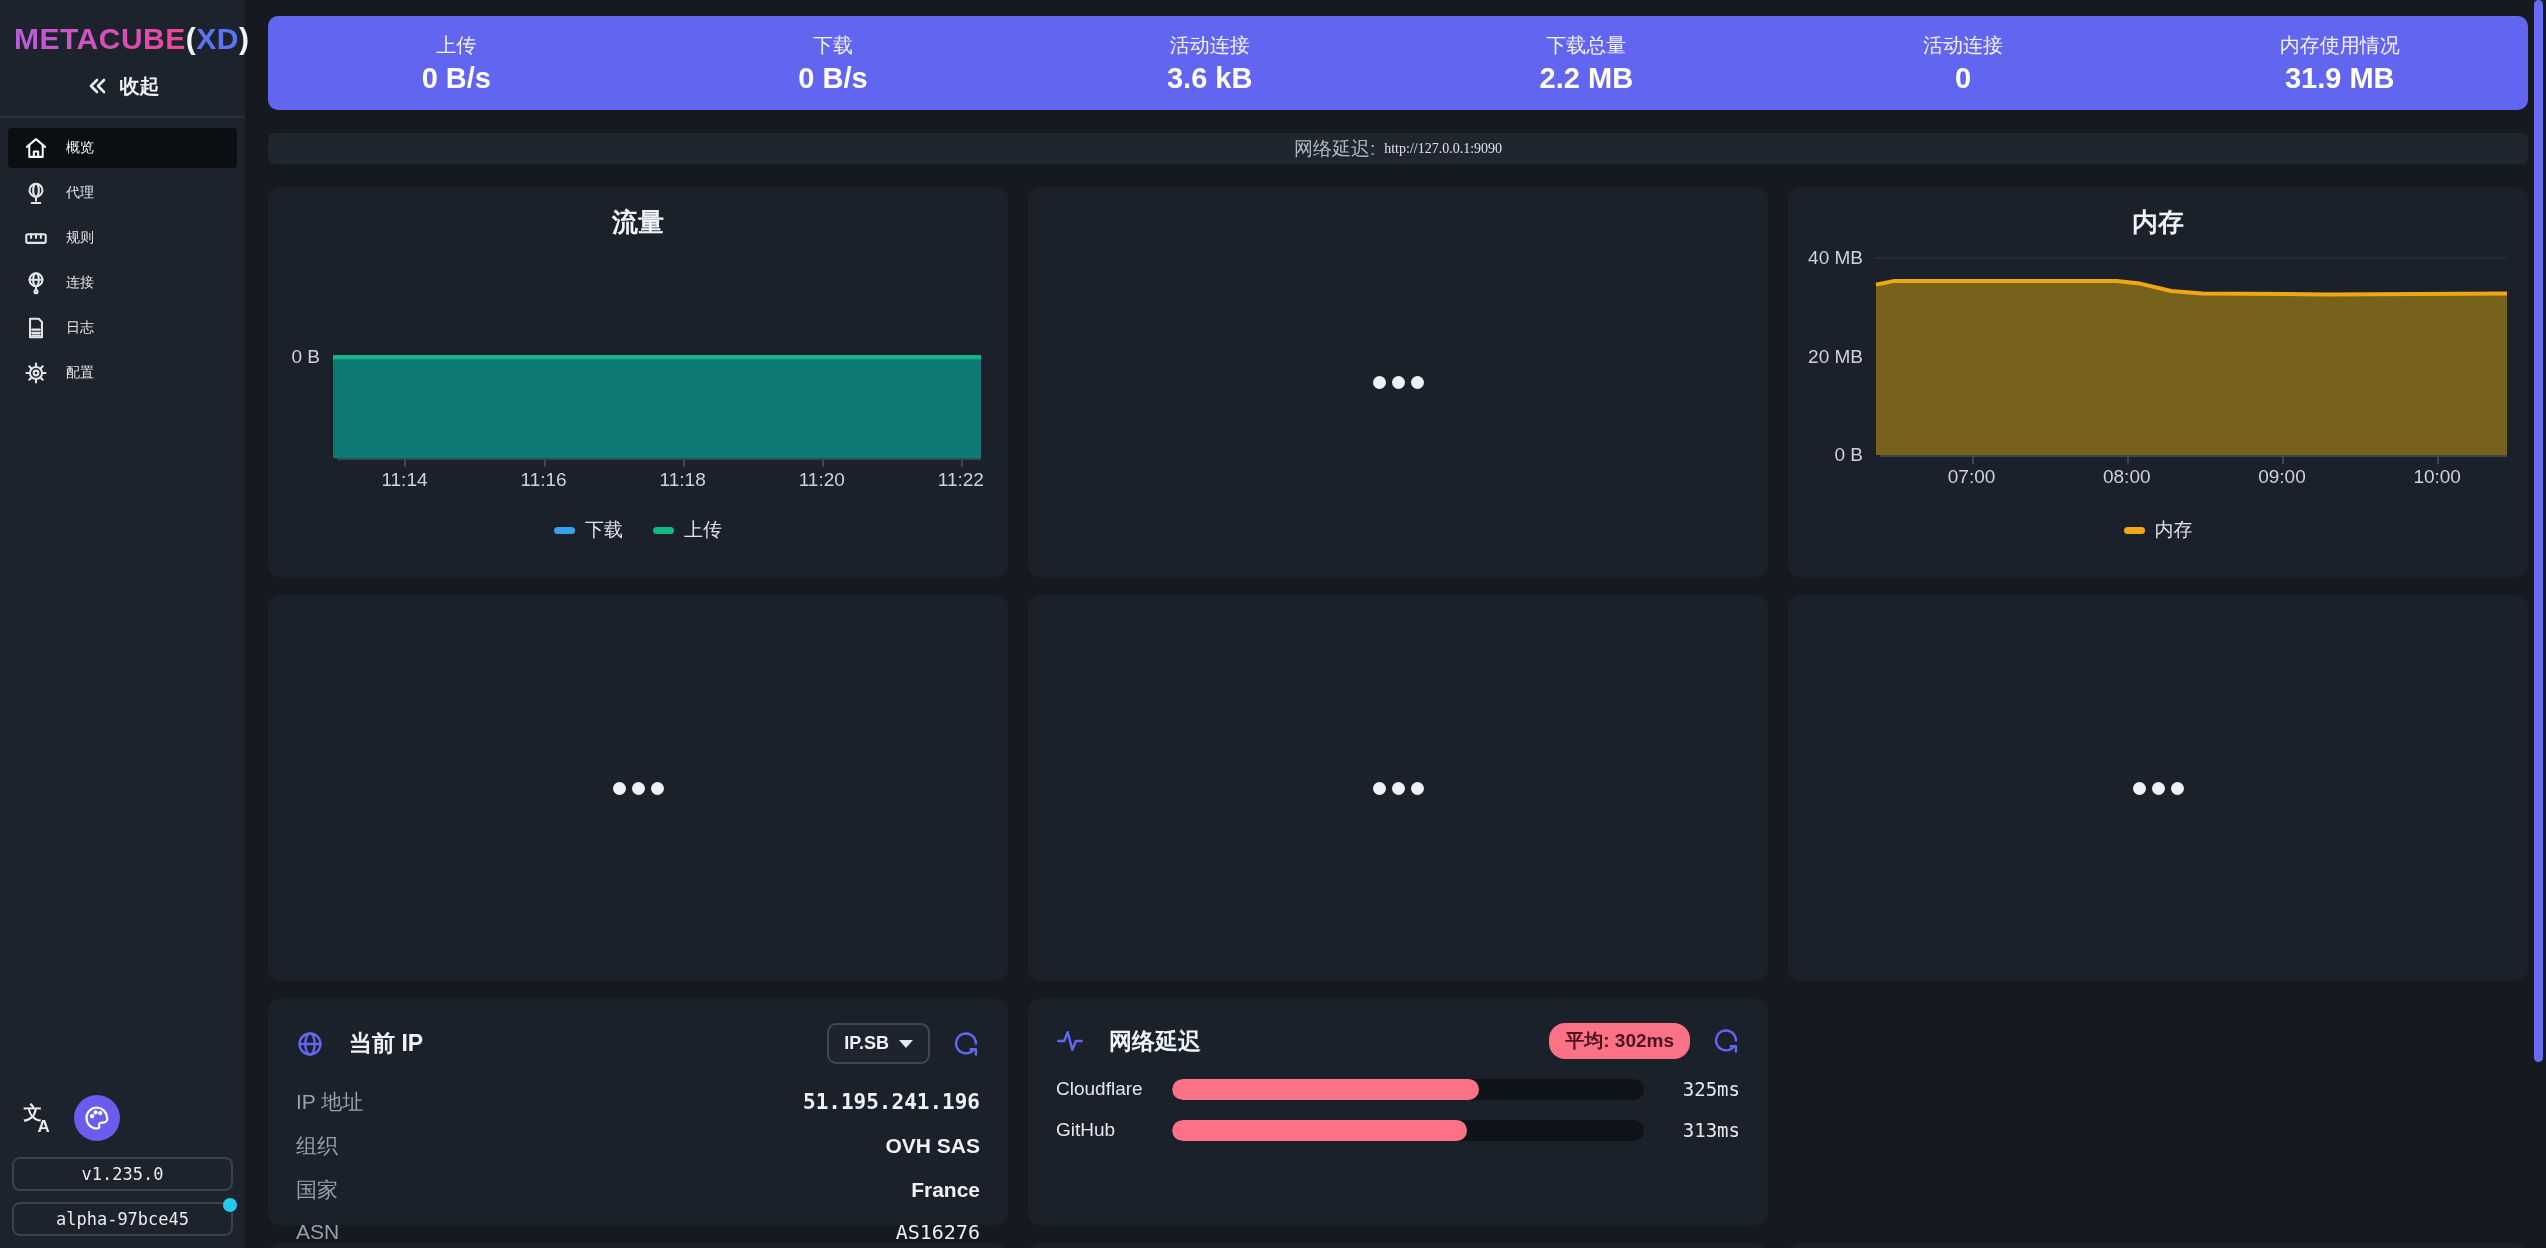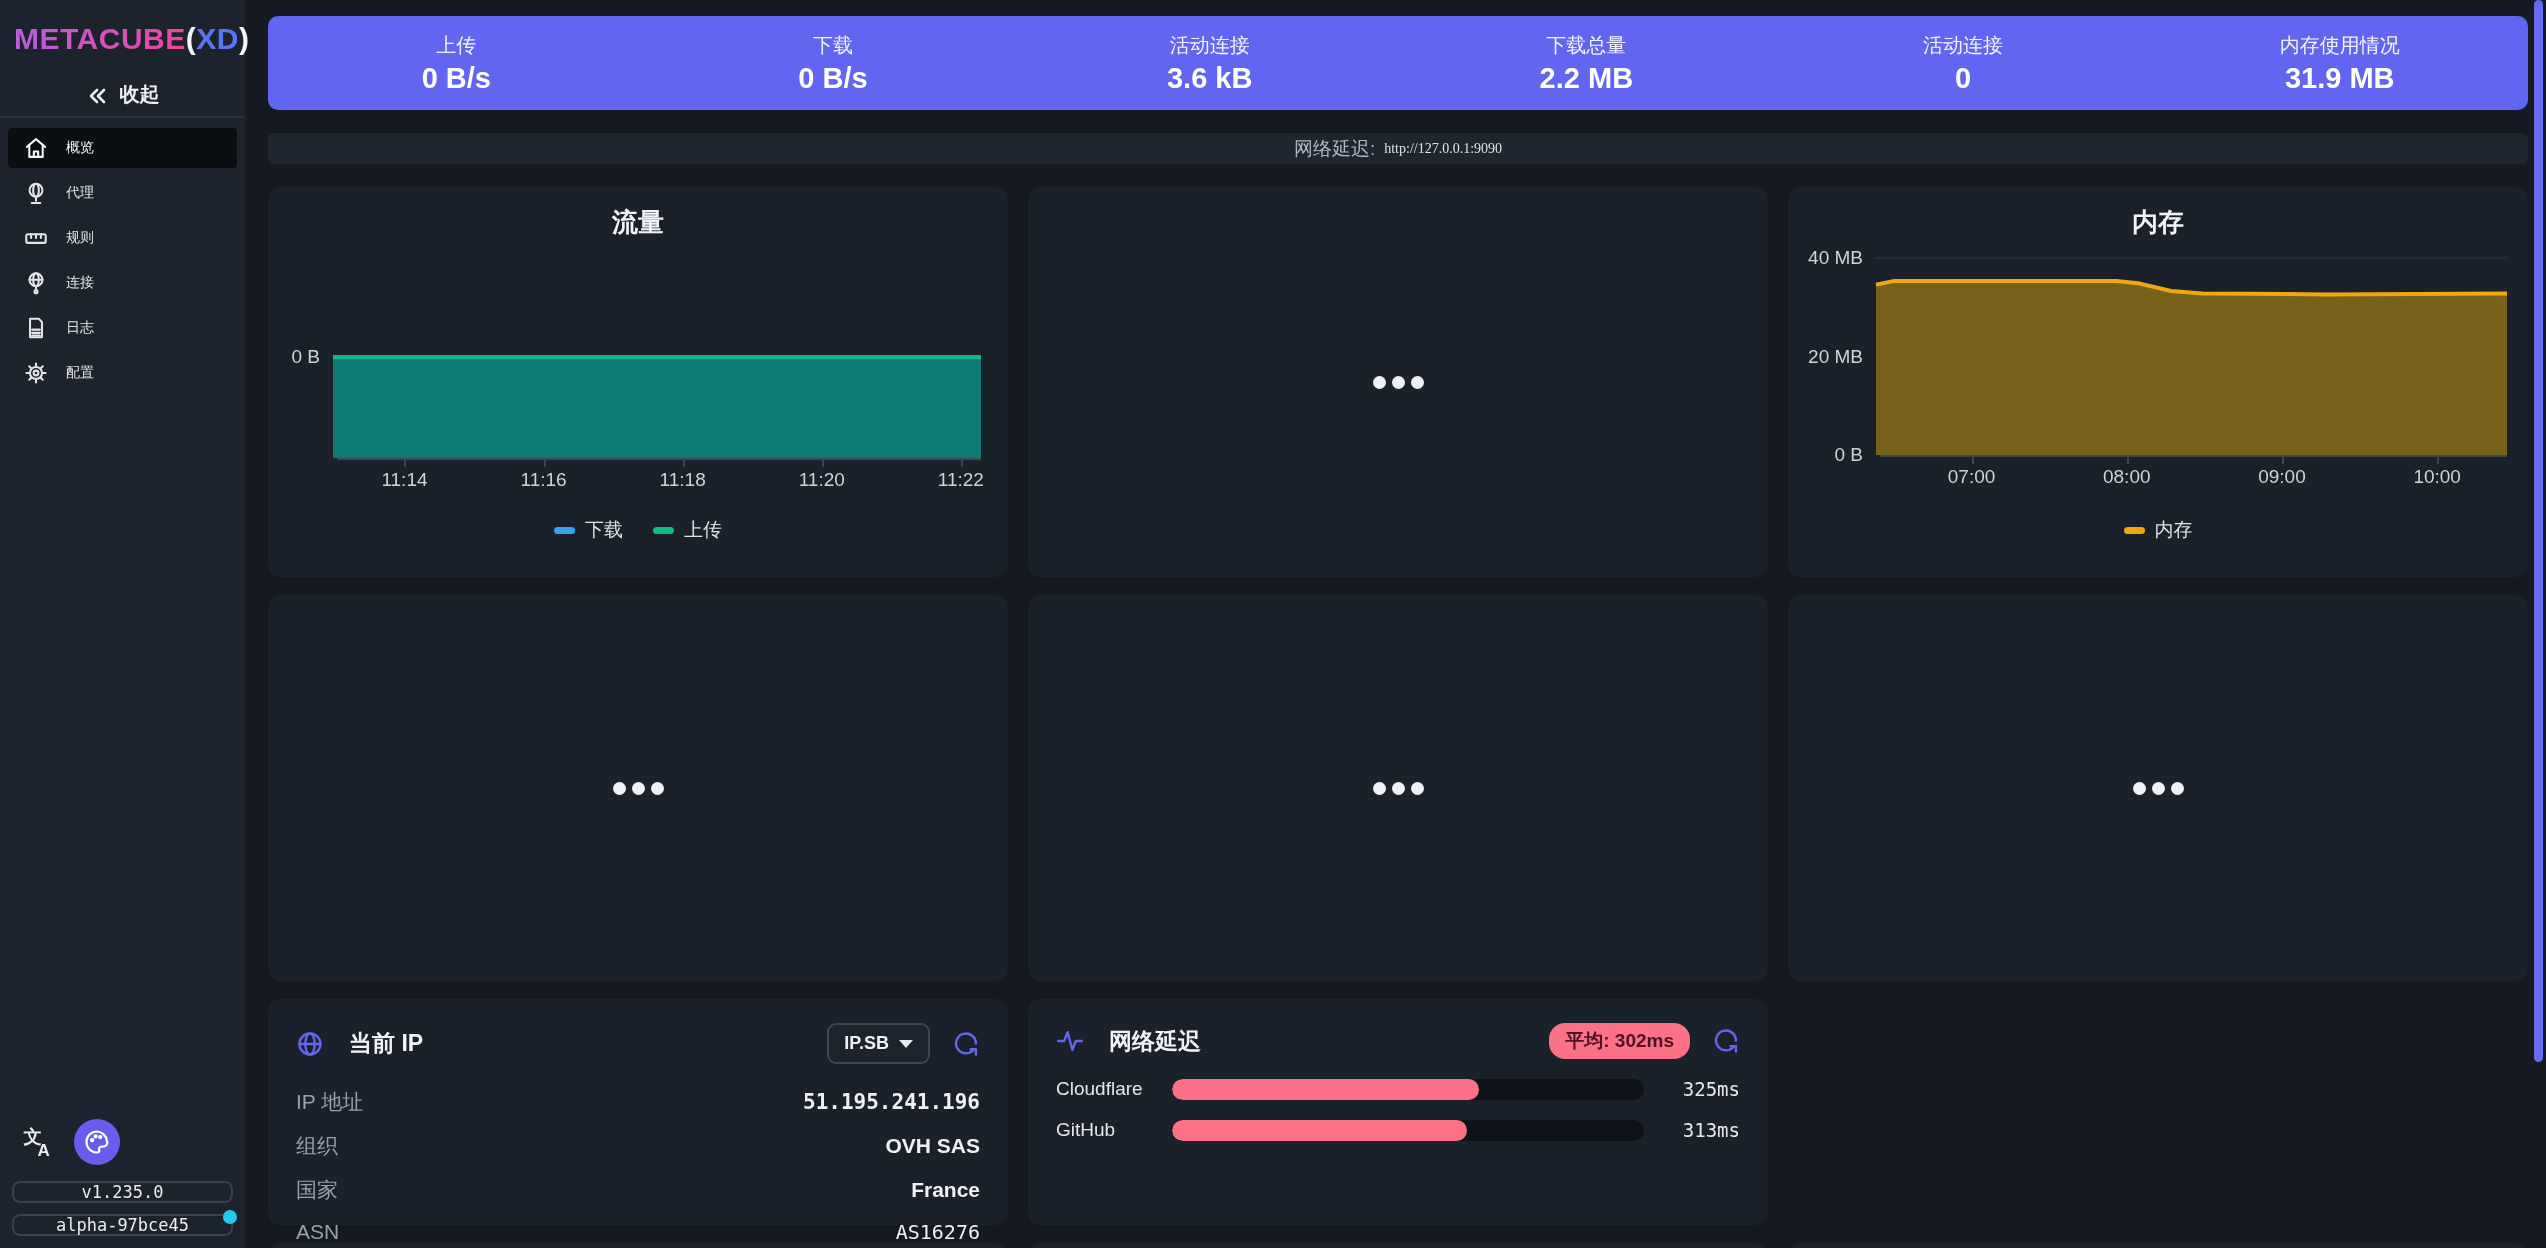--- a/index.html
+++ b/index.html
@@ -5,32 +5,32 @@
   * { margin:0; padding:0; box-sizing:border-box; }
   html,body { width:2546px; height:1248px; overflow:hidden; }
   body { background:#151a21; font-family:"Liberation Sans", sans-serif; color:#e8ebf0; display:flex; }
 
   
   .sidebar { width:245px; height:100%; background:#1d232c; display:flex; flex-direction:column; padding:14px 0 6px 0; flex-shrink:0; }
   .logo { font-size:30px; font-weight:bold; padding:8px 14px 2px 14px; letter-spacing:.5px; white-space:nowrap; }
   .logo .brand { background:linear-gradient(90deg,#b95cdd,#ec4899); -webkit-background-clip:text; background-clip:text; color:transparent; }
   .logo .paren { color:#f3f5f8; }
   .logo .accent { color:#5b74f6; }
-  .collapse-btn { display:flex; align-items:flex-end; justify-content:center; gap:10px; height:44px; margin:6px 8px 8px 8px; border-radius:10px; cursor:pointer; color:#eef1f5; font-size:20px; font-weight:bold; }
+  .collapse-btn { display:flex; align-items:center; justify-content:center; gap:10px; height:44px; margin:6px 8px 8px 8px; border-radius:10px; cursor:pointer; color:#eef1f5; font-size:20px; font-weight:bold; }
   .collapse-btn svg { width:24px; height:24px; }
   .side-divider { border-top:2px solid #2a303a; margin:0 0 10px 0; }
   .nav { padding:0 8px; }
   .nav-item { display:flex; align-items:center; gap:17px; height:40px; margin-bottom:5px; border-radius:4px; padding:0 0 0 15px; font-size:14px; color:#e2e6eb; cursor:pointer; }
   .nav-item.active { background:#0b0e13; color:#f4f6f9; }
   .nav-item svg { width:26px; height:26px; flex-shrink:0; }
   .side-footer { margin-top:auto; padding:0 12px 6px 12px; }
   .icon-row { display:flex; align-items:center; gap:16px; margin:0 0 16px 8px; }
   .lang-btn { width:38px; height:38px; display:flex; align-items:center; justify-content:center; cursor:pointer; }
   .palette-btn { width:46px; height:46px; border-radius:50%; background:#6b5cf0; display:flex; align-items:center; justify-content:center; cursor:pointer; }
-  .ver-badge { position:relative; height:22px; border:2px solid #3a4150; border-radius:8px; display:flex; align-items:center; justify-content:center; font-family:"DejaVu Sans Mono", monospace; font-size:17px; color:#e8ecf1; margin-top:11px; cursor:pointer; background:#1d232c; }
+  .ver-badge { position:relative; height:34px; border:2px solid #3a4150; border-radius:8px; display:flex; align-items:center; justify-content:center; font-family:"DejaVu Sans Mono", monospace; font-size:17px; color:#e8ecf1; margin-top:11px; cursor:pointer; background:#1d232c; }
   .dot-badge { position:absolute; right:-6px; top:-6px; width:14px; height:14px; border-radius:50%; background:#25c9ec; }
 
   
   .main { flex:1; padding:16px 18px 0 23px; position:relative; }
   .statbar { height:94px; background:#6165f0; border-radius:10px; display:flex; align-items:center; }
   .stat { flex:1; display:flex; flex-direction:column; align-items:center; justify-content:center; }
   .stat .lbl { font-size:20px; color:rgba(255,255,255,.93); }
   .stat .val { font-size:29px; font-weight:bold; color:#fff; margin-top:3px; }
   .connbar { margin-top:23px; height:31px; background:#20262f; border-radius:6px; display:flex; align-items:center; justify-content:center; gap:9px; }
   .connbar .pre { font-size:19px; color:#aeb6c2; }

